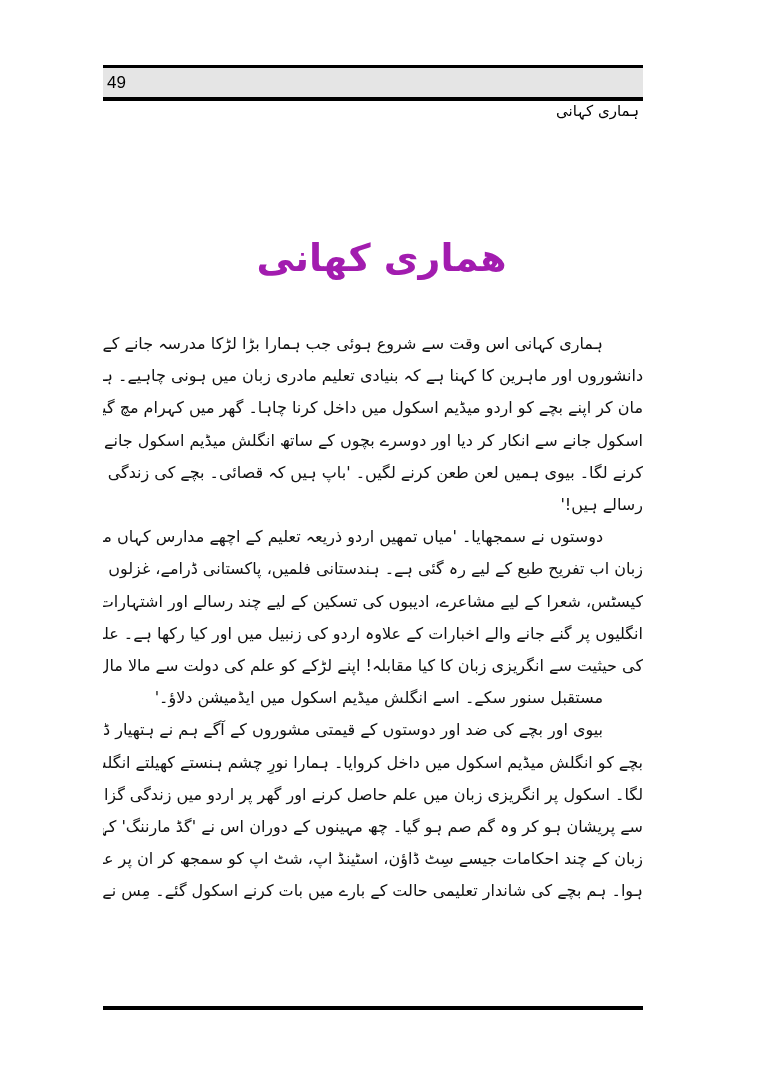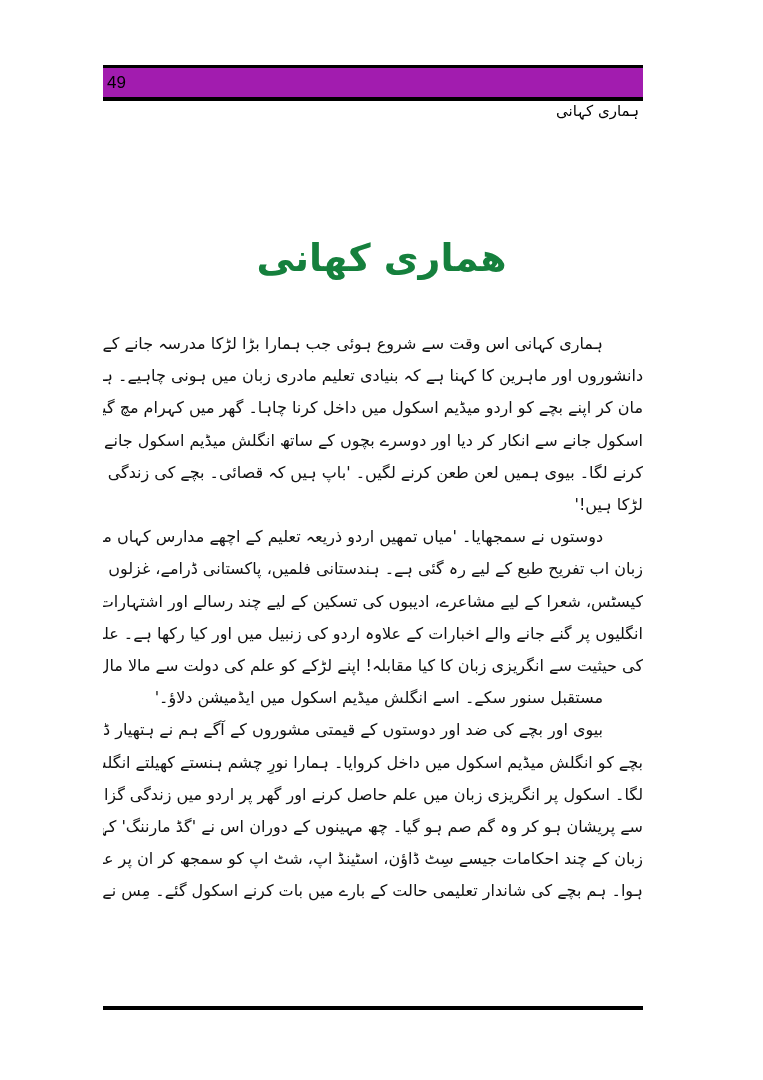--- a/index.html
+++ b/index.html
@@ -1,29 +1,29 @@
 <!DOCTYPE html>
 <html><head>
 <meta charset="utf-8">
 <style>
   html, body { margin:0; padding:0; background:#ffffff; }
   body { width:763px; height:1080px; position:relative; overflow:hidden;
          font-family:"DejaVu Sans", sans-serif; color:#111; }
   .page { position:absolute; left:0; top:0; width:763px; height:1080px; background:#fff; }
 
   .running-header { position:absolute; left:103px; top:65px; width:540px; height:36px;
-    background:#a21caf; border-top:3px solid #000; border-bottom:4px solid #000; box-sizing:border-box; }
+    background:#e5e5e5; border-top:3px solid #000; border-bottom:4px solid #000; box-sizing:border-box; }
   .page-number { position:absolute; left:4px; top:5px; font-family:"Liberation Sans", sans-serif;
     font-size:17px; color:#000; }
   .running-title { position:absolute; right:4px; top:3px; font-family:"DejaVu Sans", sans-serif;
     font-size:15px; direction:rtl; color:#000;margin-top:31px; }
 
   .chapter-title { position:absolute; left:0; width:763px; top:236px; text-align:center;
     font-family:"DejaVu Sans", sans-serif; font-weight:bold; font-size:38px; direction:rtl;
-    color:#15803d; letter-spacing:1px; }
+    color:#a21caf; letter-spacing:1px; }
 
   .body-text { position:absolute; left:103px; top:328px; width:540px; direction:rtl;
     font-family:"DejaVu Sans", sans-serif; font-size:16px; line-height:32.2px; color:#111; }
   .para { margin:0; text-align:justify; text-align-last:right; }
   .line { display:block; white-space:nowrap; overflow:hidden; text-align:justify; text-align-last:justify; }
   .line.first { padding-right:40px; }
   .line.last { text-align-last:right; }
 
   .footer-rule { position:absolute; left:103px; top:1006px; width:540px; height:4px; background:#000; }
 </style>
@@ -39,21 +39,21 @@
 
   <div class="chapter-title">ھماری کھانی</div>
 
   <div class="body-text">
     <p class="para">
       <span class="line first">ہماری کہانی اس وقت سے شروع ہوئی جب ہمارا بڑا لڑکا مدرسہ جانے کے قابل ہوا۔</span>
       <span class="line">دانشوروں اور ماہرین کا کہنا ہے کہ بنیادی تعلیم مادری زبان میں ہونی چاہیے۔ ہم نے ماہرین کی بات</span>
       <span class="line">مان کر اپنے بچے کو اردو میڈیم اسکول میں داخل کرنا چاہا۔ گھر میں کہرام مچ گیا۔ لڑکے نے اردو میڈیم</span>
       <span class="line">اسکول جانے سے انکار کر دیا اور دوسرے بچوں کے ساتھ انگلش میڈیم اسکول جانے کے لیے ضد</span>
       <span class="line">کرنے لگا۔ بیوی ہمیں لعن طعن کرنے لگیں۔ 'باپ ہیں کہ قصائی۔ بچے کی زندگی برباد کرنے پر تلے</span>
-      <span class="line last">لڑکا ہیں!'</span>
+      <span class="line last">رسالے ہیں!'</span>
     </p>
     <p class="para">
       <span class="line first">دوستوں نے سمجھایا۔ 'میاں تمھیں اردو ذریعہ تعلیم کے اچھے مدارس کہاں ملیں گے۔ اردو</span>
       <span class="line">زبان اب تفریح طبع کے لیے رہ گئی ہے۔ ہندستانی فلمیں، پاکستانی ڈرامے، غزلوں اور گیتوں کے</span>
       <span class="line">کیسٹس، شعرا کے لیے مشاعرے، ادیبوں کی تسکین کے لیے چند رسالے اور اشتہارات کے لیے</span>
       <span class="line">انگلیوں پر گنے جانے والے اخبارات کے علاوہ اردو کی زنبیل میں اور کیا رکھا ہے۔ علمی اور تکنیکی زبان</span>
       <span class="line">کی حیثیت سے انگریزی زبان کا کیا مقابلہ! اپنے لڑکے کو علم کی دولت سے مالا مال کرو تا کہ اس کا</span>
       <span class="line last first">مستقبل سنور سکے۔ اسے انگلش میڈیم اسکول میں ایڈمیشن دلاؤ۔'</span>
     </p>
     <p class="para">

